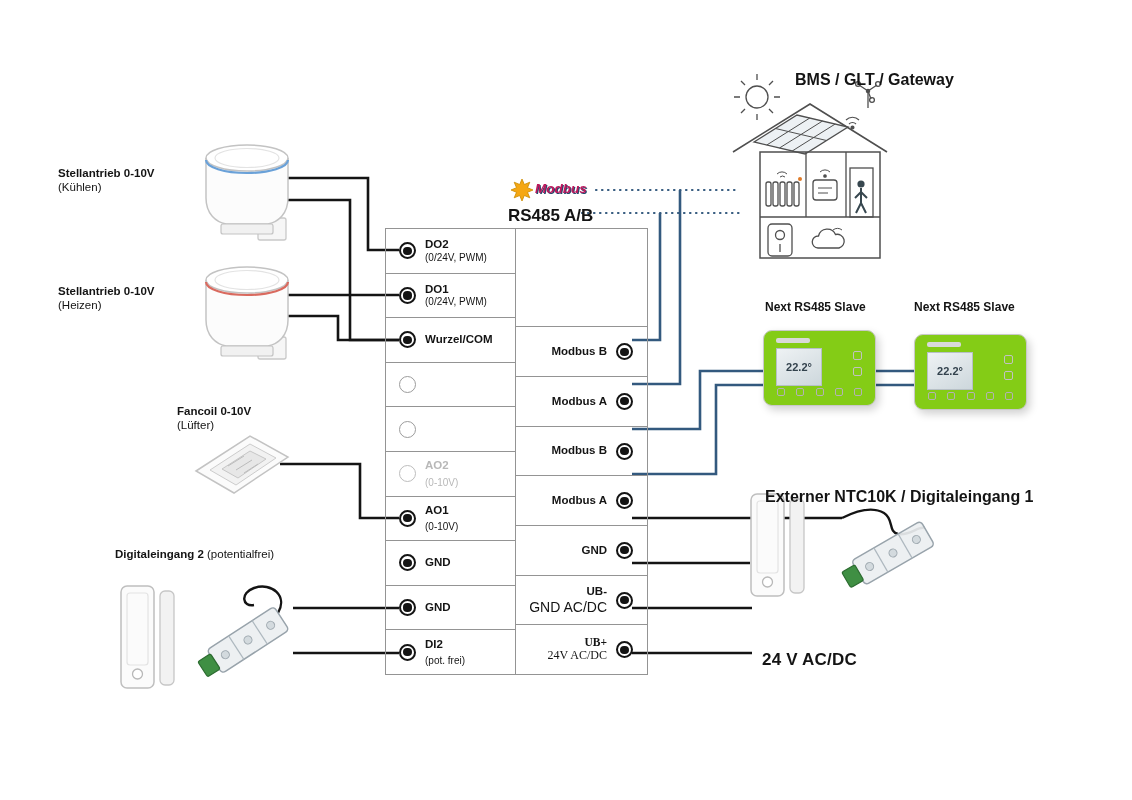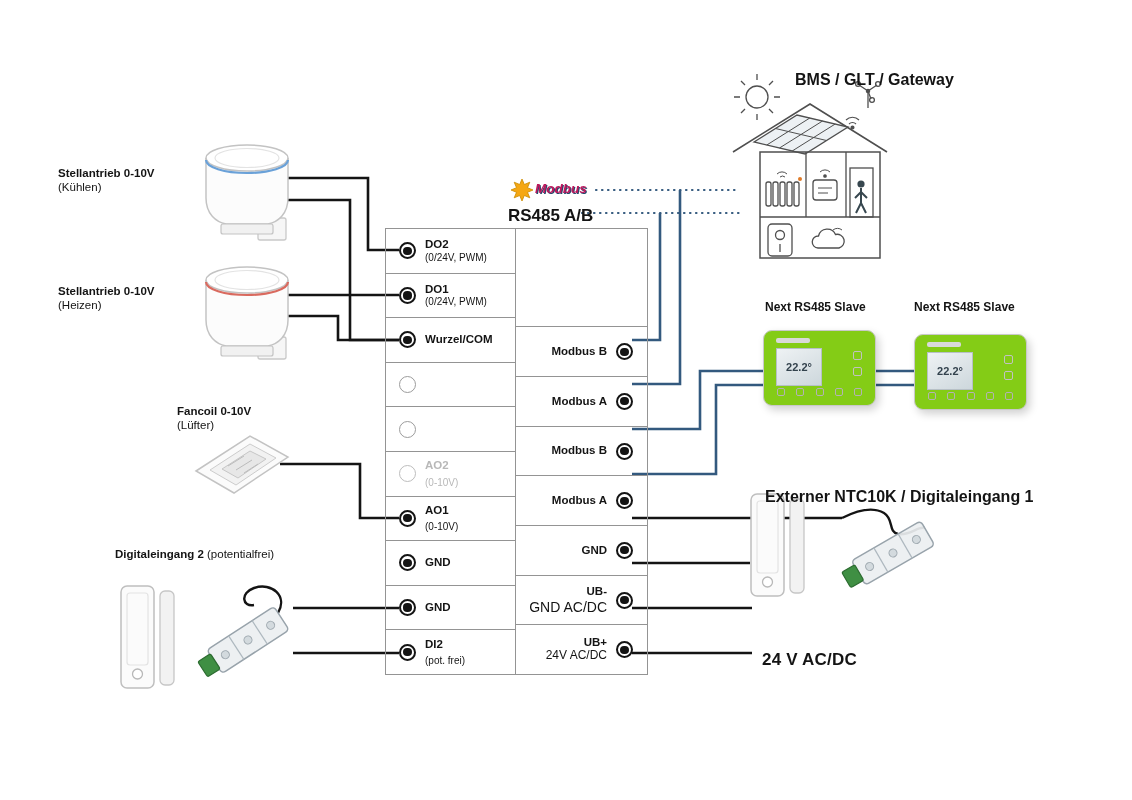--- a/index.html
+++ b/index.html
@@ -377,21 +377,21 @@
         <span class="term-dot"></span>
       </div>
       <div class="trow r-cell">
         <span class="tlabel" style="align-items:flex-end;">
             <span class="tmain">UB-</span>
             <span class="tsub" style="font-size:14px;">GND AC/DC</span>
           </span>
         <span class="term-dot"></span>
       </div>
       <div class="trow r-cell">
-        <span class="tlabel" style="align-items:flex-end;">
+        <span class="tlabel" style="align-items:flex-end;font-family:Liberation Serif, serif;">
             <span class="tmain">UB+</span>
             <span class="tsub" style="font-size:12px;">24V AC/DC</span>
           </span>
         <span class="term-dot"></span>
       </div>
     </div>
   </div>
 
   <div class="thermo" style="left:763px; top:330px;">
     <div class="t-logo"></div>

